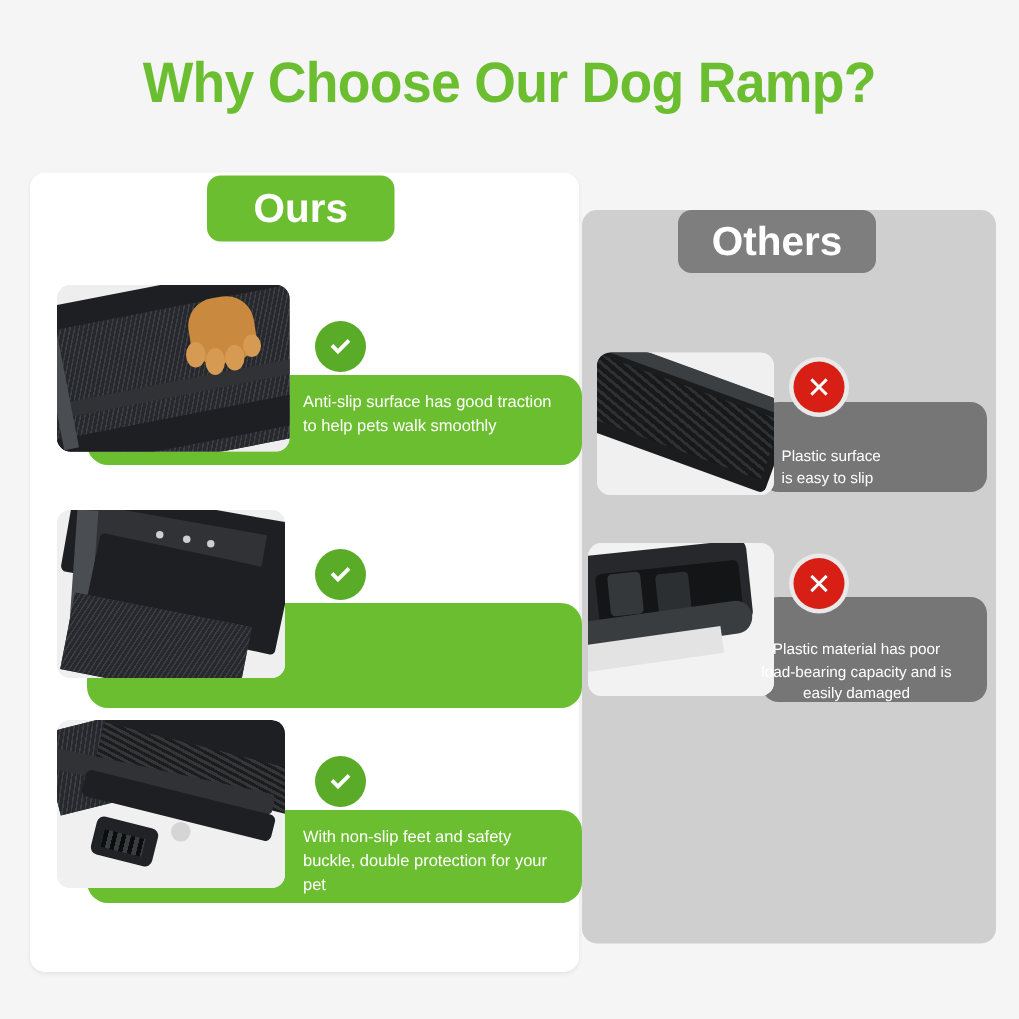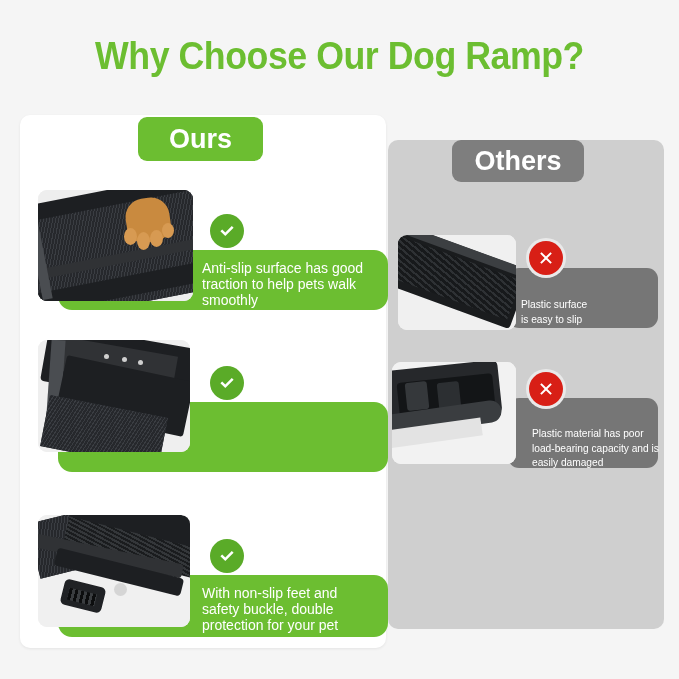--- a/index.html
+++ b/index.html
@@ -65,21 +65,21 @@
   .thumb{
     position:absolute;
     background:#f1f1f1;
     border-radius:9px;
     overflow:hidden;
   }
   .thumb-ours{left:18px;width:155px;height:111px;top:0;}
 
   .txt-green{
     position:absolute;
-    color:#ffffff;font-size:14px;line-height:16px;
+    color:#ffffff;font-size:11px;line-height:16px;
     font-family:"Liberation Sans","DejaVu Sans",sans-serif;
   }
 
   .mark{
     position:absolute;width:34px;height:34px;border-radius:50%;
     display:flex;align-items:center;justify-content:center;
   }
   .mark-check{background:#5aab28;}
   .mark-x{background:#d81f16;box-shadow:0 0 0 3px #e9e9e9;}
 
@@ -149,21 +149,21 @@
       <div style="position:absolute;left:14px;top:20px;width:22px;height:28px;background:#35383b;border-radius:3px;transform:rotate(-6deg);"></div>
       <div style="position:absolute;left:46px;top:20px;width:22px;height:28px;background:#2c2f32;border-radius:3px;transform:rotate(-6deg);"></div>
       <div style="position:absolute;left:-20px;top:46px;width:130px;height:22px;background:#3a3d40;border-radius:11px;transform:rotate(-8deg);"></div>
       <div style="position:absolute;left:-6px;top:62px;width:96px;height:18px;background:#e3e3e3;transform:rotate(-8deg);"></div>
     </div>
     <div class="mark mark-x" style="left:141px;top:2px;">
       <svg width="20" height="20" viewBox="0 0 20 20" aria-hidden="true">
         <path d="M5.6 4.2 L10 8.6 L14.4 4.2 L15.8 5.6 L11.4 10 L15.8 14.4 L14.4 15.8 L10 11.4 L5.6 15.8 L4.2 14.4 L8.6 10 L4.2 5.6 Z" fill="#ffffff"></path>
       </svg>
     </div>
-    <div class="txt-gray" style="left:144px;top:40px;width:134px;">Plastic material has poor load-bearing capacity and is easily damaged</div>
+    <div class="txt-gray" style="left:116px;top:40px;width:134px;text-align:center;">Plastic material has poor load-bearing capacity and is easily damaged</div>
   </div>
 
 
   <div class="panel-ours"></div>
 
   <div class="row row-ours" style="top:190px;">
     <div class="bar-green" style="top:60px;height:60px;"></div>
     <div class="thumb thumb-ours" style="top:0;">
       <div class="img-fill" style="background:#eeeeee;"></div>
       <div class="mat-tex" style="left:-16px;top:6px;width:190px;height:110px;transform:rotate(-11deg);"></div>
@@ -198,21 +198,21 @@
       <div style="position:absolute;left:84px;top:17px;width:5px;height:5px;border-radius:50%;background:#cfcfcf;"></div>
       <div style="position:absolute;left:100px;top:20px;width:5px;height:5px;border-radius:50%;background:#cfcfcf;"></div>
     </div>
     <div class="mark mark-check" style="left:190px;top:26px;">
       <svg width="20" height="20" viewBox="0 0 20 20" aria-hidden="true">
         <path d="M3.4 10.2 L5.2 8.4 L8.3 11.5 L14.8 5 L16.6 6.8 L8.3 15.1 Z" fill="#ffffff"></path>
       </svg>
     </div>
   </div>
 
-  <div class="row row-ours" style="top:515px;">
+  <div class="row row-ours" style="top:480px;">
     <div class="bar-green" style="top:60px;height:62px;"></div>
     <div class="thumb thumb-ours" style="top:0;left:18px;width:152px;height:112px;">
       <div class="img-fill" style="background:#f0f0f0;"></div>
       <div class="mat-tex" style="left:-6px;top:-6px;width:120px;height:56px;transform:rotate(-14deg);"></div>
       <div class="frame-dark" style="left:30px;top:-10px;width:140px;height:56px;transform:rotate(14deg);border-radius:4px;"></div>
       <div style="position:absolute;left:26px;top:18px;width:140px;height:30px;background:repeating-linear-gradient(14deg,#34373a 0px,#34373a 2px,#1a1c1e 2px,#1a1c1e 4px);transform:rotate(14deg);"></div>
       <div class="frame-mid" style="left:-4px;top:34px;width:150px;height:14px;transform:rotate(12deg);border-radius:3px;"></div>
       <div class="frame-dark" style="left:16px;top:48px;width:130px;height:18px;transform:rotate(14deg);border-radius:4px;"></div>
       <div style="position:absolute;left:24px;top:68px;width:42px;height:26px;background:#202225;border-radius:5px;transform:rotate(14deg);"></div>
       <div style="position:absolute;left:30px;top:76px;width:28px;height:12px;background:repeating-linear-gradient(90deg,#0c0d0e 0px,#0c0d0e 3px,#3a3d40 3px,#3a3d40 6px);transform:rotate(14deg);"></div>

